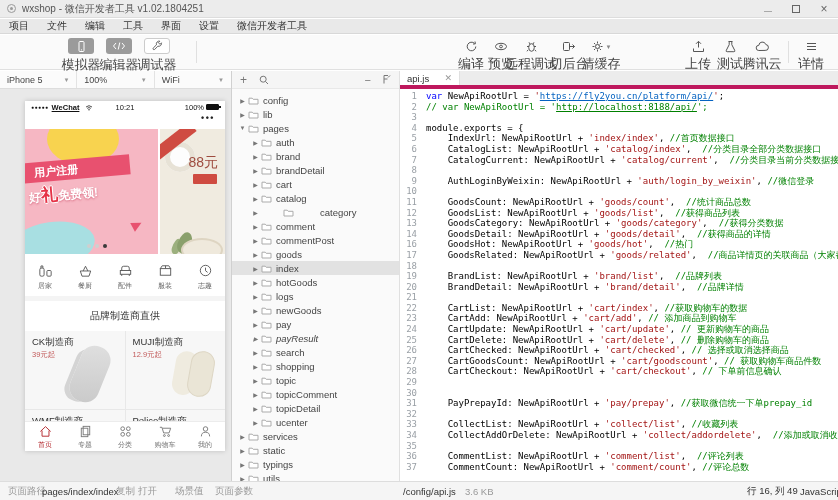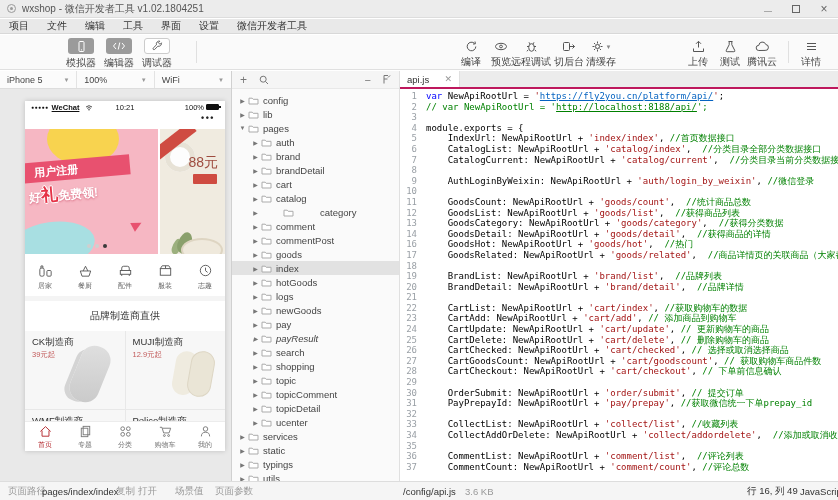--- a/index.html
+++ b/index.html
@@ -20,21 +20,21 @@
   
   .menubar { position:absolute; top:19px; left:0; right:0; height:15px; background:#e9e9e9; border-bottom:1px solid #d8d8d8; display:flex; align-items:center; font-size:10px; color:#333; }
   .menu-item { padding:0 9px; }
 
   
   .toolbar { position:absolute; top:35px; left:0; right:0; height:35px; background:#fafafa; border-bottom:1px solid #e0e0e0; }
   .tool-col { position:absolute; top:3px; width:38px; display:flex; flex-direction:column; align-items:center; }
   .tool-btn-sq { width:26px; height:16px; border-radius:3px; display:flex; align-items:center; justify-content:center; }
   .tool-btn-sq.on { background:#9b9b9b; }
   .tool-btn-sq.off { background:#fff; border:1px solid #ccc; }
-  .tool-lbl { font-size:10px; color:#444; margin-top:2px; white-space:nowrap; }
+  .tool-lbl { font-size:13px; color:#444; margin-top:2px; white-space:nowrap; }
   .icon-col { position:absolute; top:5px; display:flex; flex-direction:column; align-items:center; width:36px; }
   .icon-col svg, .icon-col .ic { height:13px; }
   .sep-v { position:absolute; top:6px; width:1px; height:22px; background:#e0e0e0; }
   .dropdown { position:absolute; top:43px; height:17px; background:#fff; border:1px solid #d9d9d9; border-radius:2px; font-size:9px; color:#444; display:flex; align-items:center; padding:0 6px; }
   .dropdown .caret { margin-left:auto; color:#888; font-size:6px; }
 
   
   .main { position:absolute; top:71px; left:0; right:0; bottom:19px; display:flex; }
 
   
@@ -94,21 +94,21 @@
   .tree-toolbar { height:18px; border-bottom:1px solid #e8e8e8; background:#f5f5f5; display:flex; align-items:center; padding:0 8px; gap:12px; color:#777; font-size:11px; }
   .tree-toolbar .right { margin-left:auto; display:flex; gap:10px; align-items:center; }
   .tree-list { position:absolute; top:18px; left:0; right:0; bottom:0; overflow:hidden; padding-top:4px; }
   .tree-row { height:14px; display:flex; align-items:center; font-size:9.5px; color:#444; white-space:nowrap; }
   .tree-row.sel { background:#e2e2e2; }
   .tree-caret { width:9px; font-size:6px; color:#777; text-align:center; flex:none; }
   .tree-ico { margin:0 4px 0 1px; flex:none; display:flex; }
 
   
   .editor-panel { flex:1; position:relative; background:#fff; overflow:hidden; }
-  .tabbar { height:18px; background:#ececec; border-bottom:2px solid #be185d; display:flex; }
+  .tabbar { height:18px; background:#ececec; border-bottom:4px solid #be185d; display:flex; }
   .etab { background:#fff; width:60px; display:flex; align-items:center; font-size:9.5px; color:#333; padding:0 7px; border-right:1px solid #e0e0e0; }
   .etab .close { margin-left:auto; color:#999; font-size:9px; }
   .code { position:absolute; top:18px; left:0; right:0; bottom:0; font-family:"DejaVu Sans Mono", monospace; font-size:9px; line-height:10.6px; overflow:hidden; padding-top:2px; }
   .cl { display:flex; white-space:pre; }
   .ln { width:26px; text-align:right; padding-right:9px; color:#9aa0a6; flex:none; }
   .tk-kw { color:#0000ff; }
   .tk-pl { color:#000; }
   .tk-str { color:#a31515; }
   .tk-lnk { color:#0563c1; text-decoration:underline; }
   .tk-cmt { color:#008000; }
@@ -711,21 +711,21 @@
           <div class="cl"><span class="ln">20</span><span><span class="tk-pl">    BrandDetail: NewApiRootUrl + </span><span class="tk-str">'brand/detail'</span><span class="tk-pl">,  </span><span class="tk-cmt">//品牌详情</span></span></div>
           <div class="cl"><span class="ln">21</span><span></span></div>
           <div class="cl"><span class="ln">22</span><span><span class="tk-pl">    CartList: NewApiRootUrl + </span><span class="tk-str">'cart/index'</span><span class="tk-pl">, </span><span class="tk-cmt">//获取购物车的数据</span></span></div>
           <div class="cl"><span class="ln">23</span><span><span class="tk-pl">    CartAdd: NewApiRootUrl + </span><span class="tk-str">'cart/add'</span><span class="tk-pl">, </span><span class="tk-cmt">// 添加商品到购物车</span></span></div>
           <div class="cl"><span class="ln">24</span><span><span class="tk-pl">    CartUpdate: NewApiRootUrl + </span><span class="tk-str">'cart/update'</span><span class="tk-pl">, </span><span class="tk-cmt">// 更新购物车的商品</span></span></div>
           <div class="cl"><span class="ln">25</span><span><span class="tk-pl">    CartDelete: NewApiRootUrl + </span><span class="tk-str">'cart/delete'</span><span class="tk-pl">, </span><span class="tk-cmt">// 删除购物车的商品</span></span></div>
           <div class="cl"><span class="ln">26</span><span><span class="tk-pl">    CartChecked: NewApiRootUrl + </span><span class="tk-str">'cart/checked'</span><span class="tk-pl">, </span><span class="tk-cmt">// 选择或取消选择商品</span></span></div>
           <div class="cl"><span class="ln">27</span><span><span class="tk-pl">    CartGoodsCount: NewApiRootUrl + </span><span class="tk-str">'cart/goodscount'</span><span class="tk-pl">, </span><span class="tk-cmt">// 获取购物车商品件数</span></span></div>
           <div class="cl"><span class="ln">28</span><span><span class="tk-pl">    CartCheckout: NewApiRootUrl + </span><span class="tk-str">'cart/checkout'</span><span class="tk-pl">, </span><span class="tk-cmt">// 下单前信息确认</span></span></div>
           <div class="cl"><span class="ln">29</span><span></span></div>
-          <div class="cl"><span class="ln">30</span><span><span class="tk-pl">    OrderSubmit: NewApiRootUrl + </span><span class="tk-str">'order/submit'</span><span class="tk-pl">, </span><span class="tk-cmt">// 提交订单</span></span></div>
+          <div class="cl"><span class="ln">30</span></div>
           <div class="cl"><span class="ln">31</span><span><span class="tk-pl">    PayPrepayId: NewApiRootUrl + </span><span class="tk-str">'pay/prepay'</span><span class="tk-pl">, </span><span class="tk-cmt">//获取微信统一下单prepay_id</span></span></div>
           <div class="cl"><span class="ln">32</span><span></span></div>
           <div class="cl"><span class="ln">33</span><span><span class="tk-pl">    CollectList: NewApiRootUrl + </span><span class="tk-str">'collect/list'</span><span class="tk-pl">, </span><span class="tk-cmt">//收藏列表</span></span></div>
           <div class="cl"><span class="ln">34</span><span><span class="tk-pl">    CollectAddOrDelete: NewApiRootUrl + </span><span class="tk-str">'collect/addordelete'</span><span class="tk-pl">,  </span><span class="tk-cmt">//添加或取消收藏</span></span></div>
           <div class="cl"><span class="ln">35</span><span></span></div>
           <div class="cl"><span class="ln">36</span><span><span class="tk-pl">    CommentList: NewApiRootUrl + </span><span class="tk-str">'comment/list'</span><span class="tk-pl">,  </span><span class="tk-cmt">//评论列表</span></span></div>
           <div class="cl"><span class="ln">37</span><span><span class="tk-pl">    CommentCount: NewApiRootUrl + </span><span class="tk-str">'comment/count'</span><span class="tk-pl">, </span><span class="tk-cmt">//评论总数</span></span></div>
         </div>
     </div>
   </div>

